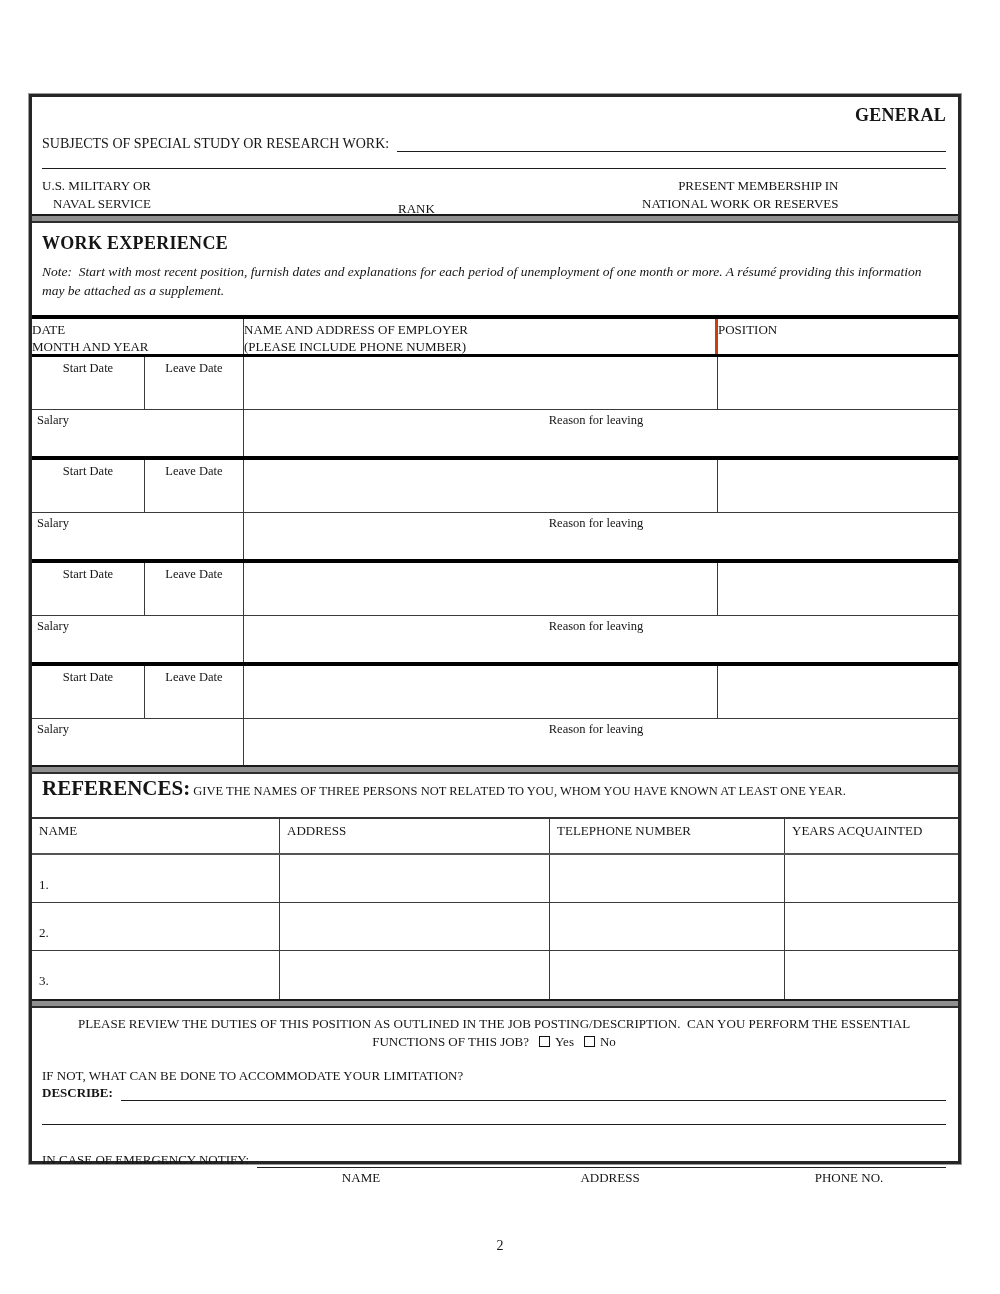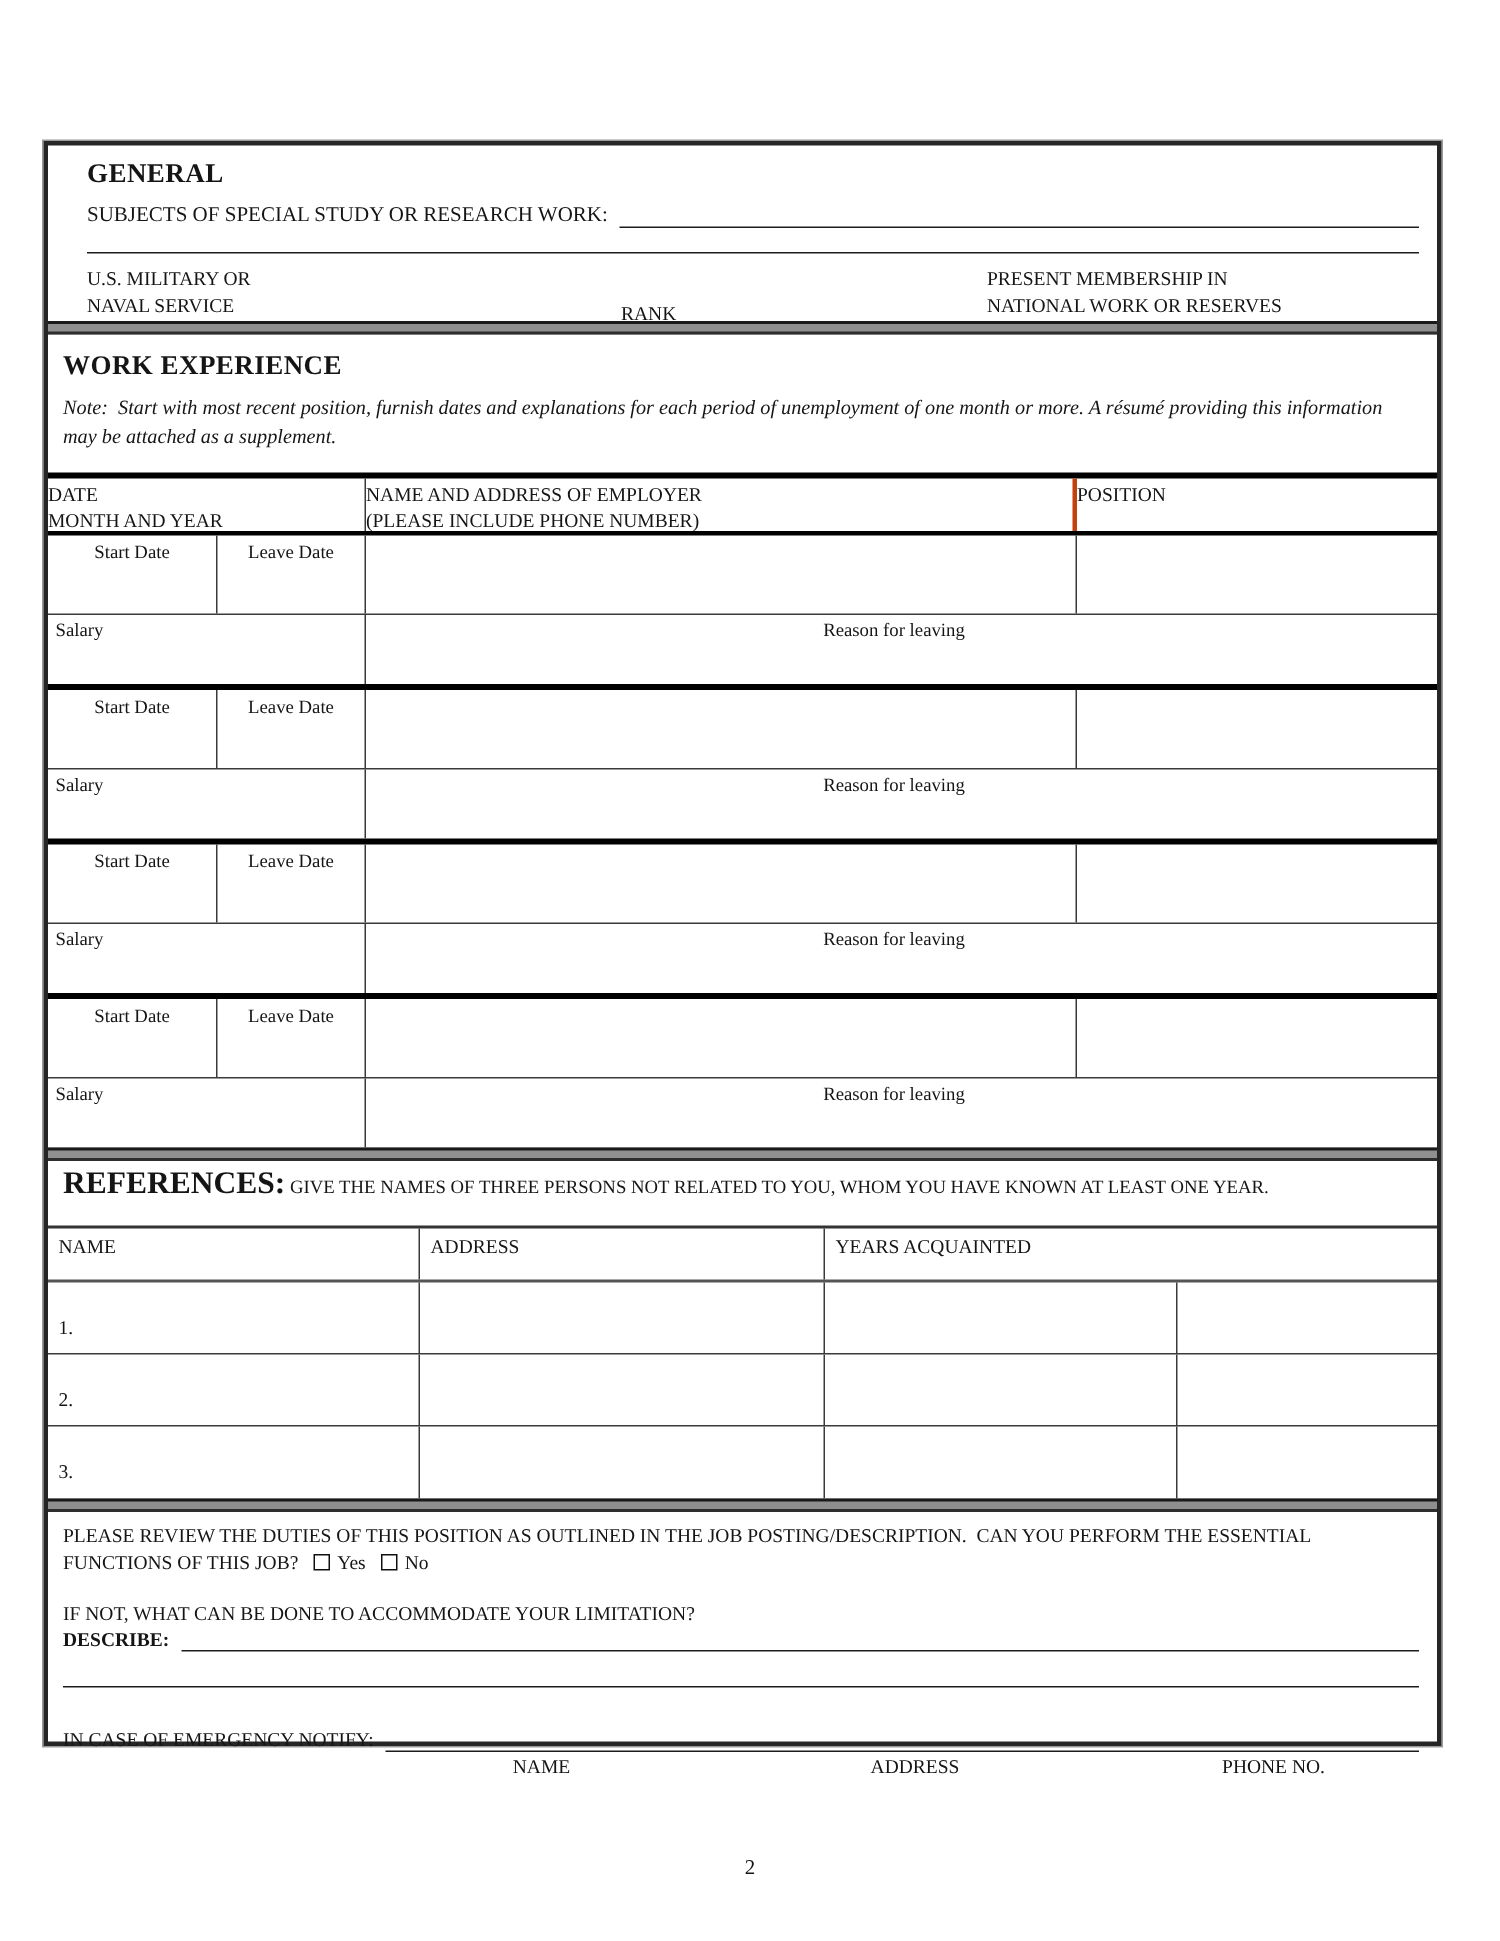--- a/index.html
+++ b/index.html
@@ -11,21 +11,21 @@
   .form {
     position:absolute; left:29px; top:94px; width:932px; height:1070px;
     border:3px solid #262626; box-shadow:0 0 0 1px #9a9a9a; background:#fff;
     display:flex; flex-direction:column;
   }
   .divider { flex:0 0 auto; height:9px; background:#8f8f8f;
     border-top:2px solid #1a1a1a; border-bottom:2px solid #2e2e2e; }
   .sec { flex:0 0 auto; }
 
   
-  .general { height:117px; padding:8px 12px 0 26px; position:relative; }
+  .general { height:117px; padding:8px 12px 0 10px; position:relative;text-align:right; }
   .h-big { font-size:18px; font-weight:bold; letter-spacing:.3px; }
   .caps13 { font-size:14px; }
   .fieldline { display:flex; align-items:flex-end; margin-top:10px; }
   .fill { flex:1 1 auto; border-bottom:1px solid #1c1c1c; height:14px; margin-left:8px; }
   .rule { border-bottom:1px solid #1c1c1c; height:1px; margin-top:16px; }
   .mil-row { position:relative; height:44px; margin-top:8px; font-size:13px; }
   .mil-left { position:absolute; left:0; top:0; line-height:18px; }
   .mil-rank { position:absolute; left:356px; bottom:4px; }
   .mil-right { position:absolute; left:600px; top:0; line-height:18px; }
 
@@ -63,21 +63,21 @@
   .rc1 { width:248px; border-right:1px solid #3a3a3a; }
   .rc2 { width:270px; border-right:1px solid #3a3a3a; }
   .rc3 { width:235px; border-right:1px solid #3a3a3a; }
   .rc4 { flex:1 1 auto; }
   .rbody { height:48px; border-bottom:1px solid #3a3a3a; }
   .rbody.last { border-bottom:none; }
   .rbody .num { padding:22px 0 0 7px; }
 
   
   .duties { flex:1 1 auto; padding:7px 12px 0 10px; font-size:13px; position:relative; }
-  .para { line-height:17.5px; white-space:pre-wrap; }
+  .para { line-height:17.5px; white-space:pre-wrap;text-align:center; }
   .cbx { display:inline-block; width:11px; height:11px; border:1.6px solid #111;
     margin:0 5px -1px 10px; background:#fff; }
   .ifnot { margin-top:17px; line-height:17px; }
   .descline { display:flex; align-items:flex-end; margin-top:1px;font-weight:bold; }
   .fullline { border-bottom:1px solid #1c1c1c; height:1px; margin-top:23px; }
   .emergency { display:flex; align-items:flex-end; margin-top:27px; }
   .em-labels { position:relative; height:18px; margin-top:2px; }
   .em-labels span { position:absolute; transform:translateX(-50%); }
   .em-name { left:319px; } .em-addr { left:568px; } .em-phone { left:807px; }
 
@@ -186,20 +186,21 @@
 
     <div class="sec ref-intro">
       <span class="ref-title">REFERENCES:</span>
       <span>GIVE THE NAMES OF THREE PERSONS NOT RELATED TO YOU, WHOM YOU HAVE KNOWN AT LEAST ONE YEAR.</span>
     </div>
 
     <div class="sec rtable">
       <div class="rrow rhead">
         <div class="rc1">NAME</div>
         <div class="rc2">ADDRESS</div>
+        <div class="rc3">TELEPHONE NUMBER</div>
         <div class="rc4">YEARS ACQUAINTED</div>
       </div>
       <div class="rrow rbody">
         <div class="rc1 num">1.</div>
         <div class="rc2"></div>
         <div class="rc3"></div>
         <div class="rc4"></div>
       </div>
       <div class="rrow rbody">
         <div class="rc1 num">2.</div>

